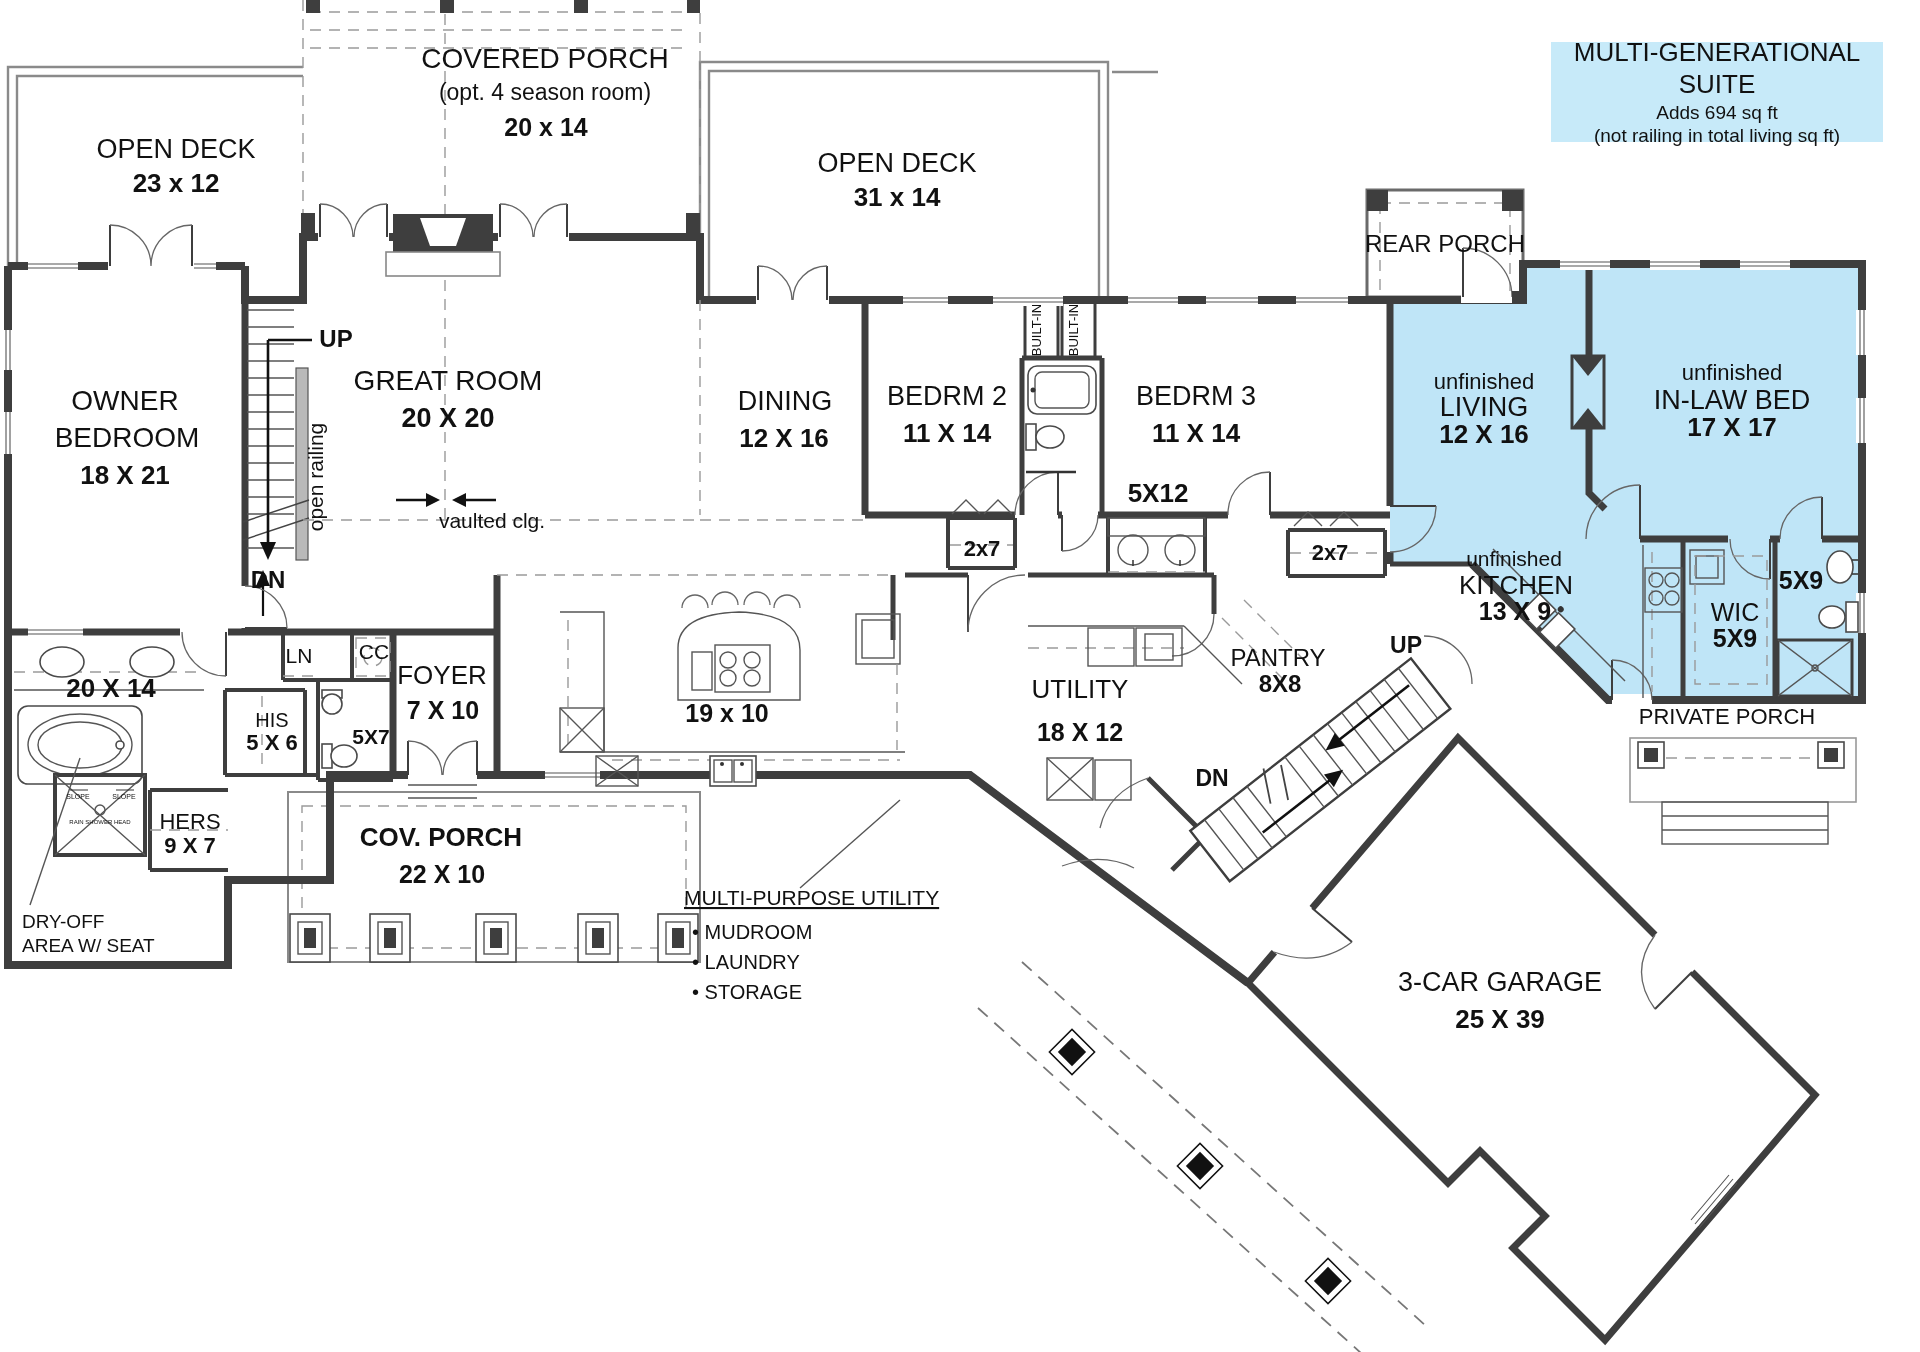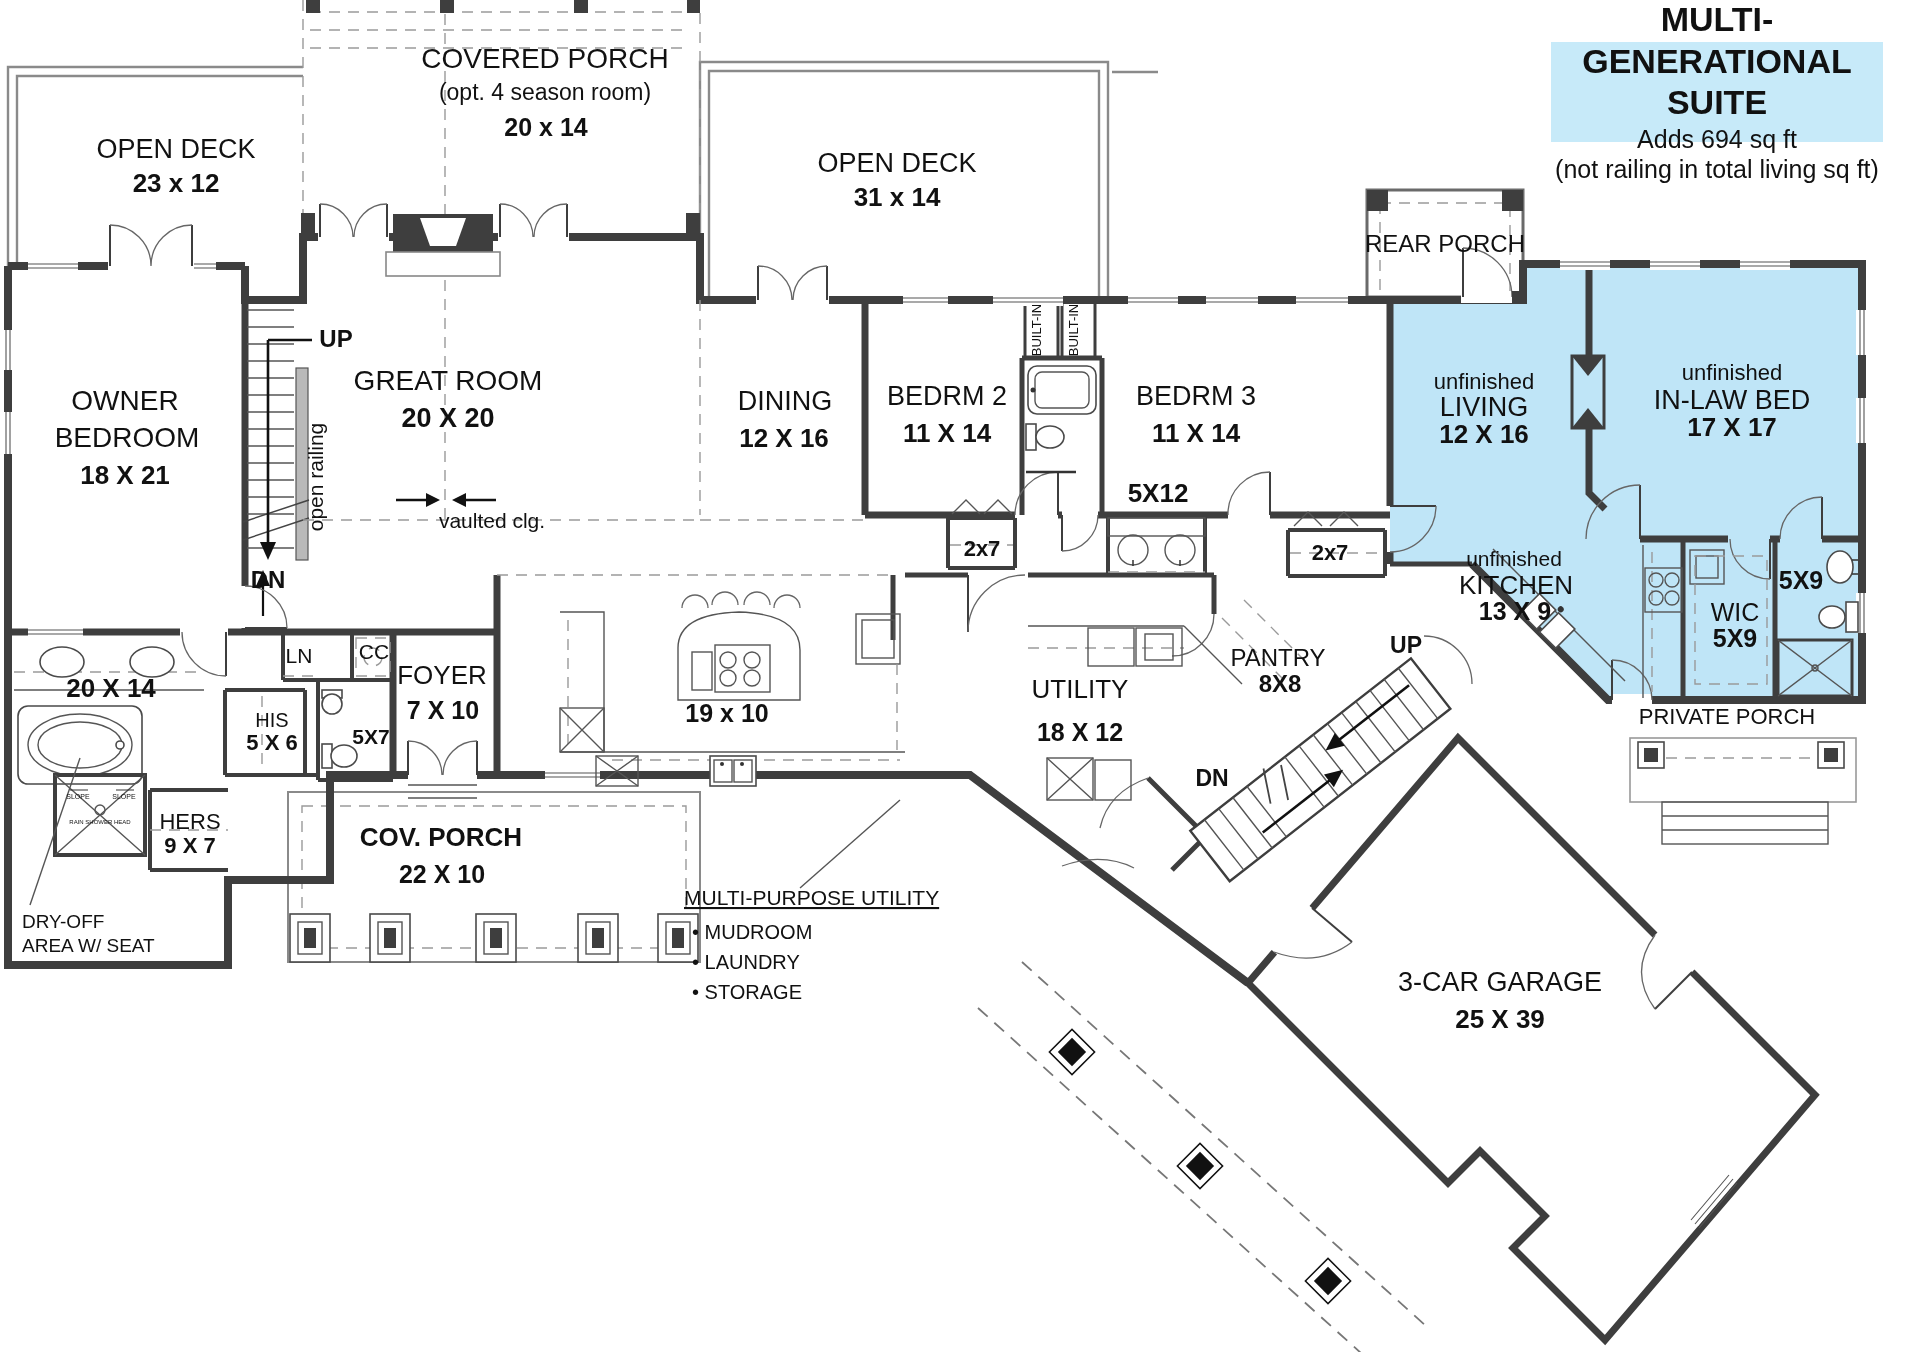--- a/index.html
+++ b/index.html
@@ -14,22 +14,22 @@
   .deck{stroke:#8a8a8a;fill:none;stroke-width:2.4;}
   .dash{stroke:#9a9a9a;fill:none;stroke-width:1.4;stroke-dasharray:11 8;}
   .dashd{stroke:#777;fill:none;stroke-width:1.8;stroke-dasharray:13 9;}
   .arc{stroke:#666;fill:none;stroke-width:1.3;}
   .leaf{stroke:#3e3e3e;fill:none;stroke-width:2;}
   .win{stroke:#555;fill:none;stroke-width:1.1;}
   .post{fill:#3e3e3e;}
   .info-box{position:absolute;left:1551px;top:42px;width:332px;height:100px;
     display:flex;flex-direction:column;justify-content:center;text-align:center;
     line-height:1.22;color:#111;}
-  .info-box .t{font-weight:bold;font-size:34px;}
-  .info-box .l{font-size:25px;}
+  .info-box .t{font-weight:normal;font-size:26px;}
+  .info-box .l{font-size:19px;}
 </style>
 </head>
 <body>
 
 <div class="stage">
 <svg width="1920" height="1352" viewBox="0 0 1920 1352">
 
   <g>
     <path class="deck" d="M8,266 V67 H303"></path>
     <path class="deck" d="M17,266 V76 H303"></path>

